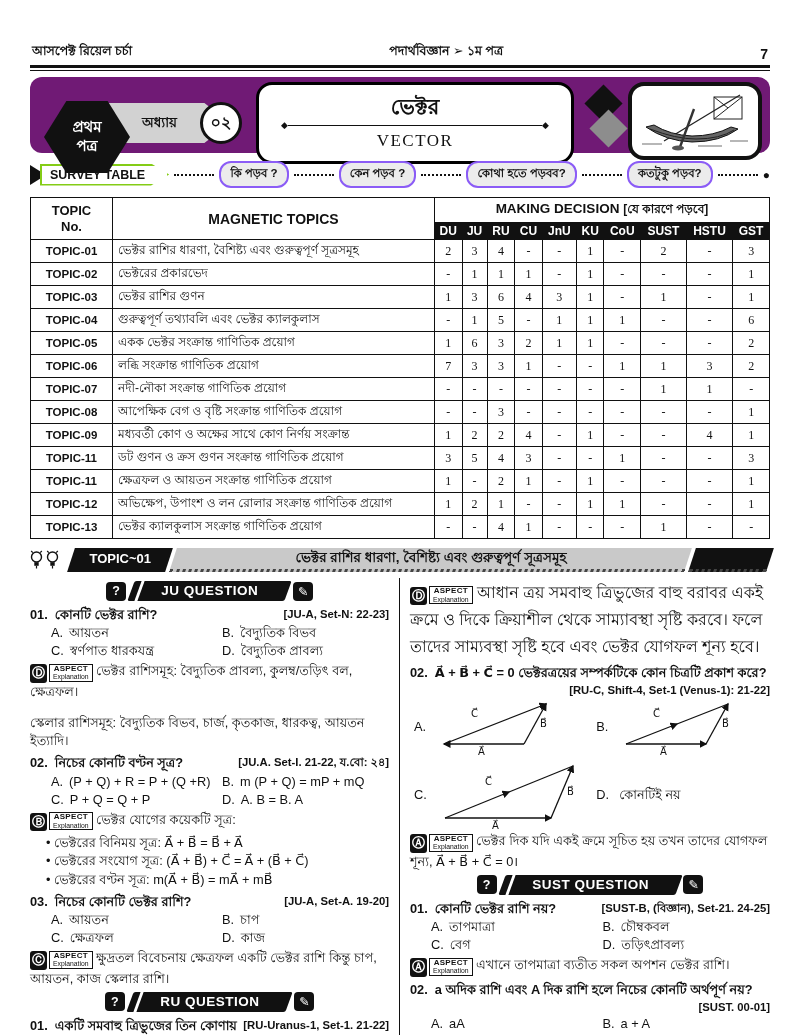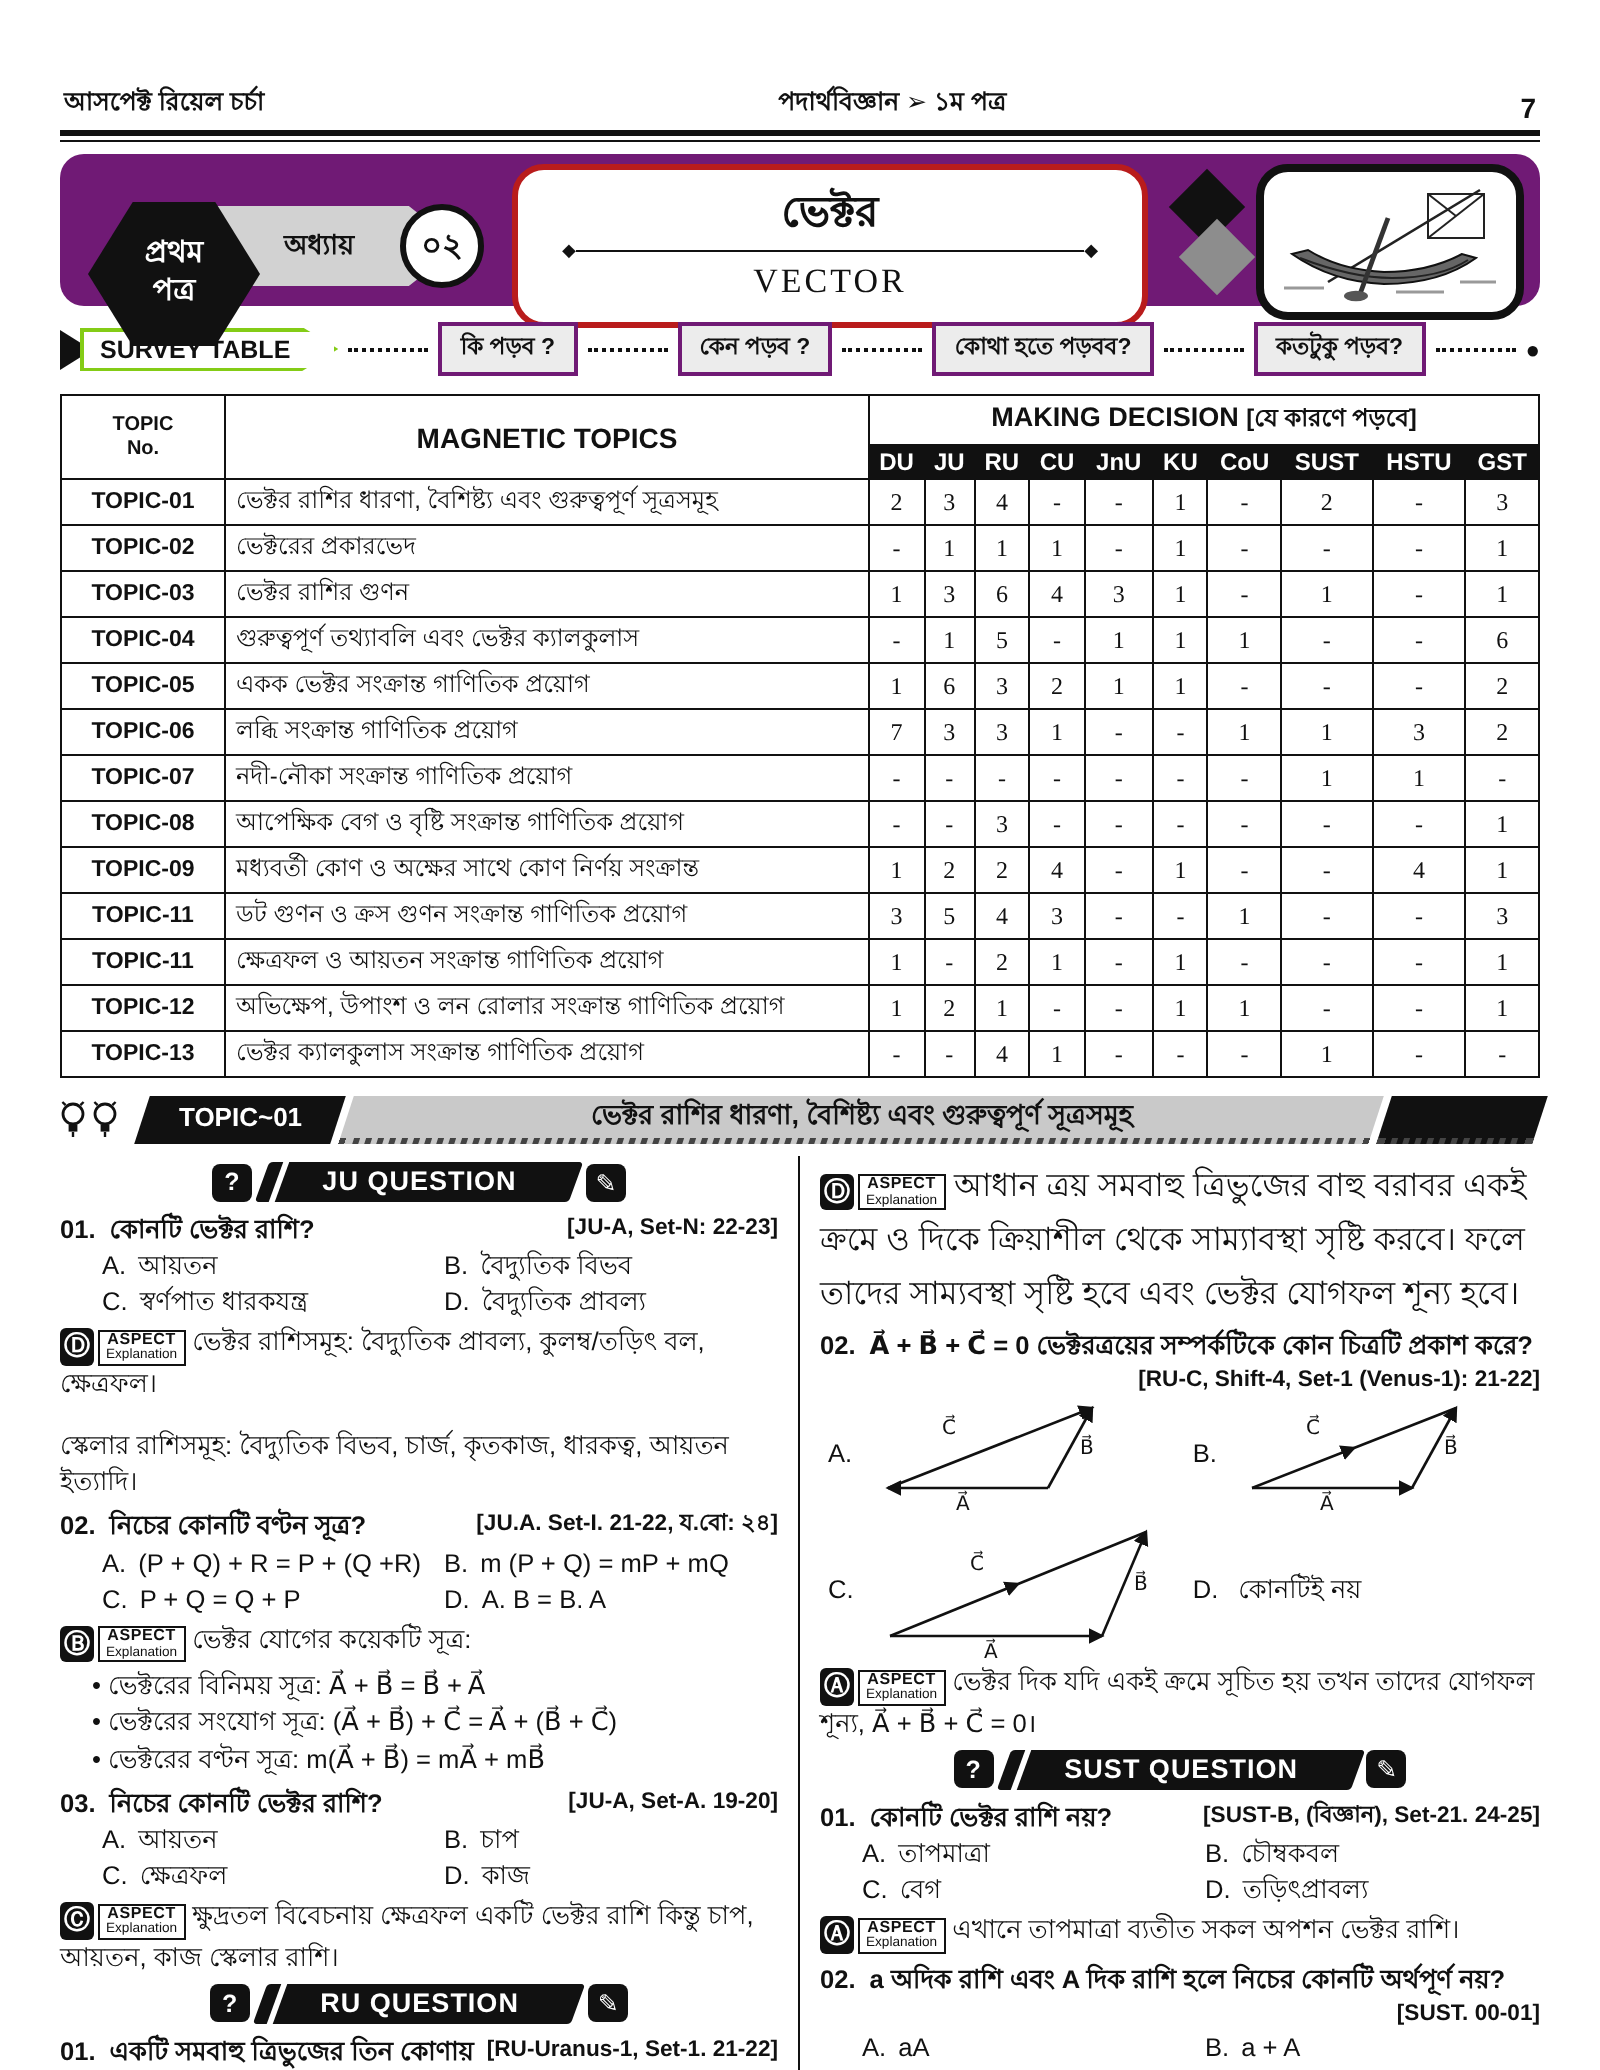--- a/index.html
+++ b/index.html
@@ -24,21 +24,21 @@
             clip-path:polygon(0 0,80% 0,100% 50%,80% 100%,0 100%,14% 50%);
             display:flex; align-items:center; padding-left:40px; font-weight:bold; font-size:13.5px; z-index:1; }
   .hex { position:absolute; left:6px; top:19px; width:86px; height:72px; background:#111; z-index:2;
          clip-path:polygon(26% 0,74% 0,100% 50%,74% 100%,26% 100%,0 50%);
          color:#fff; font-weight:bold; font-size:15px; line-height:1.25;
          display:flex; align-items:center; justify-content:center; text-align:center; }
   .hex div { width:52px; }
   .chap-circle { position:absolute; left:162px; top:20px; width:42px; height:42px; border:3px solid #111;
                  border-radius:50%; background:#fff; z-index:2; display:flex; align-items:center;
                  justify-content:center; font-weight:bold; font-size:16px; }
-  .chap-mid { flex:1; margin:0 10px; height:82px; border:3px solid #b91c1c; border-radius:16px; background:#fff;
+  .chap-mid { flex:1; margin:0 10px; height:82px; border:3px solid #000000; border-radius:16px; background:#fff;
               display:flex; flex-direction:column; justify-content:center; padding:2px 20px; }
   .chap-title-bn { text-align:center; font-weight:bold; font-size:21px; line-height:1.15; }
   .arrowline { display:flex; align-items:center; margin:1px 2px; }
   .arrowline .ln { flex:1; border-top:1.6px solid #111; }
   .arrowline .dmd { font-size:9px; line-height:1; }
   .chap-title-en { text-align:center; font-family:"Liberation Serif","DejaVu Serif",serif;
                    font-size:17px; letter-spacing:1.5px; }
   .chap-right { display:flex; align-items:center; flex:0 0 auto; }
   .dia-pair { position:relative; width:44px; height:72px; }
   .dia-black { position:absolute; left:6px; top:5px; width:27px; height:27px; background:#111; transform:rotate(45deg); }
@@ -47,28 +47,28 @@
               display:flex; align-items:center; justify-content:center; }
 
   
   .survey { margin-top:8px; display:flex; align-items:center; }
   .surv-arrow { width:0; height:0; border-top:10px solid transparent; border-bottom:10px solid transparent;
                 border-left:16px solid #111; }
   .surv-box { border:2px solid #84cc16; background:#fff; font-weight:bold; font-size:12.5px;
               padding:2px 12px 2px 8px; margin-left:-6px;
               clip-path:polygon(0 0,86% 0,100% 50%,86% 100%,0 100%); padding-right:22px; }
   .dotline { flex:1; border-top:2.5px dotted #111; margin:0 5px; height:0; }
-  .survey-btn { border:2px solid #701a75; border-radius:0; background:#ececec; font-weight:bold;
+  .survey-btn { border:2px solid #8b5cf6; border-radius:12px; background:#ececec; font-weight:bold;
                 font-size:11.5px; padding:2px 9px; white-space:nowrap; }
   .end-dot { font-size:12px; }
 
   
   table.decision { margin-top:9px; width:100%; border-collapse:collapse; }
   table.decision th, table.decision td { border:1.3px solid #111; }
-  th.t-no { width:82px; font-size:10px; line-height:1.2;margin-left:21px; }
+  th.t-no { width:82px; font-size:13px; line-height:1.2;margin-left:21px; }
   th.t-mag { width:322px; font-size:14px; }
   th.t-dec { font-size:13.5px; padding:2px 0; }
   th.t-dec .note { font-size:12px; }
   th.uni { background:#111; color:#fff; font-size:12px; padding:1px 2px; }
   td.c-no { font-weight:bold; font-size:11.5px; text-align:center; padding:1px 2px; }
   td.c-topic { font-size:12px; padding:1px 5px; }
   td.c-val { text-align:center; font-size:12px; font-family:"Liberation Serif","DejaVu Serif",serif; }
   table.decision tbody tr { height:17.5px; }
 
   

